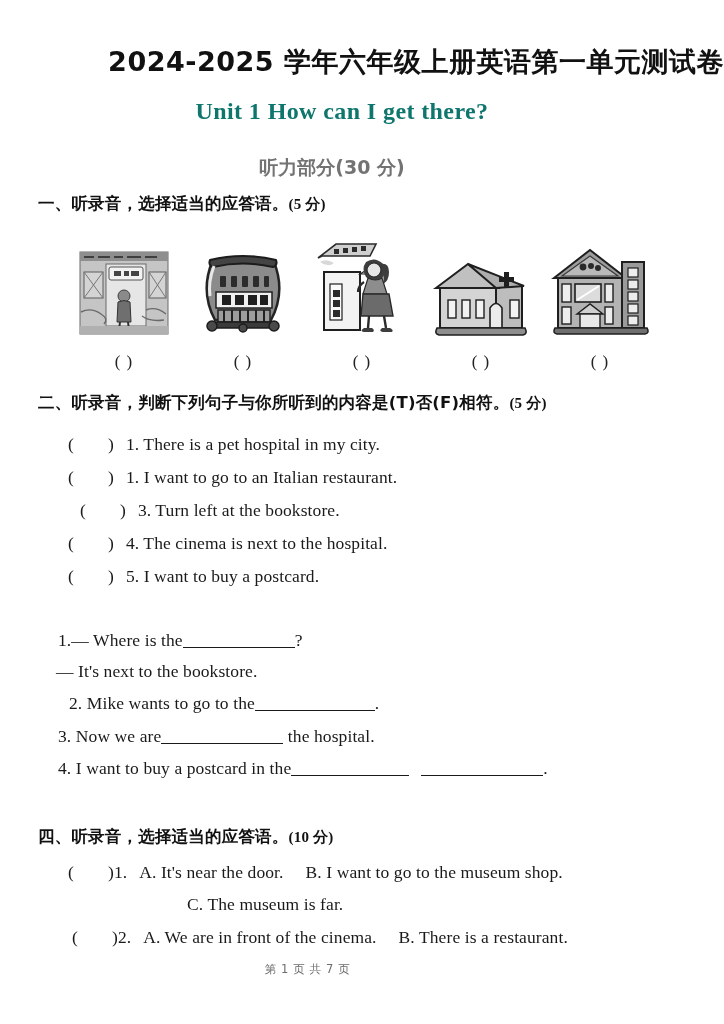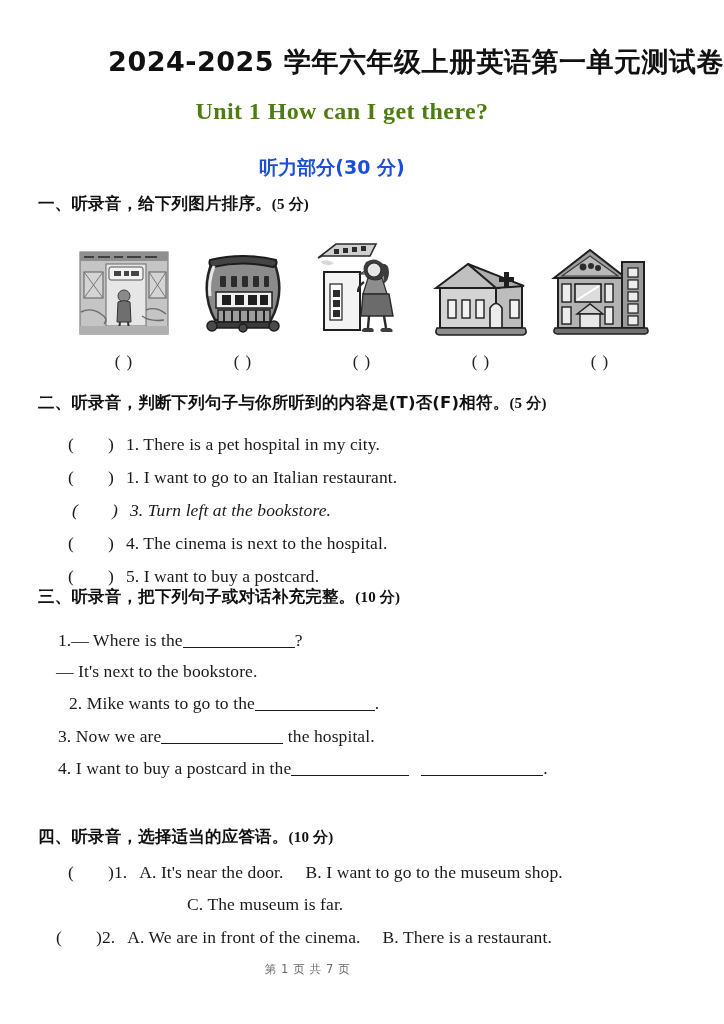--- a/index.html
+++ b/index.html
@@ -41,32 +41,32 @@
   .title-en {
     position: absolute;
     top: 98px;
     left: 0;
     width: 684px;
     text-align: center;
     font-family: "Liberation Serif", "DejaVu Serif", serif;
     font-weight: bold;
     font-size: 24px;
     letter-spacing: 0.4px;
-    color: #4d7c0f;
+    color: #0f766e;
   }
   .section-title {
     position: absolute;
     top: 155px;
     left: 0;
     width: 664px;
     text-align: center;
     font-family: "DejaVu Sans", "Liberation Sans", sans-serif;
     font-weight: bold;
     font-size: 19px;
-    color: #1d4ed8;
+    color: #737373;
   }
 
   
   .q-head {
     position: absolute;
     left: 38px;
     font-family: "DejaVu Sans", "Liberation Sans", sans-serif;
     font-weight: bold;
     font-size: 16.5px;
     color: #111;
@@ -154,21 +154,21 @@
 </head>
 <body>
 
 <div class="page">
 
   <div class="title-cn">2024-2025 学年六年级上册英语第一单元测试卷</div>
   <div class="title-en">Unit 1 How can I get there?</div>
   <div class="section-title">听力部分(30 分)</div>
 
   <div class="q-head" style="top:193px;">
-    <span>一、听录音，给下列图片排序。</span><span class="pts">(5 分)</span>
+    <span>一、听录音，选择适当的应答语。</span><span class="pts">(5 分)</span>
   </div>
 
   <div class="pic-row">
 
     <div class="pic-cell">
       <svg width="96" height="92" viewBox="0 0 96 92">
         <rect x="4" y="6" width="88" height="82" fill="#c5c5c5" stroke="#6a6a6a" stroke-width="1"></rect>
         <rect x="4" y="6" width="88" height="9" fill="#8e8e8e"></rect>
         <path d="M8 11 h10 M22 11 h12 M38 11 h9 M51 11 h14 M69 11 h12" stroke="#3f3f3f" stroke-width="2"></path>
         <rect x="30" y="18" width="40" height="62" fill="#e6e6e6" stroke="#6a6a6a" stroke-width="1"></rect>
@@ -309,33 +309,30 @@
   <div class="q-head" style="top:392px;">
     <span>二、听录音，判断下列句子与你所听到的内容是(T)否(F)相符。</span><span class="pts">(5 分)</span>
   </div>
 
   <div class="line" style="top:434px; left:68px;">
     <span class="paren">(<span class="pgap"></span>)</span><span class="spacer-sm"></span><span>1. There is a pet hospital in my city.</span>
   </div>
   <div class="line" style="top:467px; left:68px;">
     <span class="paren">(<span class="pgap"></span>)</span><span class="spacer-sm"></span><span>1. I want to go to an Italian restaurant.</span>
   </div>
-  <div class="line" style="top:500px; left:72px;font-style:italic;">
+  <div class="line" style="top:500px; left:80px;">
     <span class="paren">(<span class="pgap"></span>)</span><span class="spacer-sm"></span><span>3. Turn left at the bookstore.</span>
   </div>
   <div class="line" style="top:533px; left:68px;">
     <span class="paren">(<span class="pgap"></span>)</span><span class="spacer-sm"></span><span>4. The cinema is next to the hospital.</span>
   </div>
   <div class="line" style="top:566px; left:68px;">
     <span class="paren">(<span class="pgap"></span>)</span><span class="spacer-sm"></span><span>5. I want to buy a postcard.</span>
   </div>
 
-  <div class="q-head" style="top:586px;">
-    <span>三、听录音，把下列句子或对话补充完整。</span><span class="pts">(10 分)</span>
-  </div>
 
   <div class="line" style="top:630px; left:58px;">
     <span>1.— Where is the</span><span class="blank" style="width:112px;"></span><span>?</span>
   </div>
   <div class="line" style="top:661px; left:56px;">
     <span>— It's next to the bookstore.</span>
   </div>
   <div class="line" style="top:693px; left:69px;">
     <span>2. Mike wants to go to the</span><span class="blank" style="width:120px;"></span><span>.</span>
   </div>
@@ -349,19 +346,19 @@
   <div class="q-head" style="top:826px;">
     <span>四、听录音，选择适当的应答语。</span><span class="pts">(10 分)</span>
   </div>
 
   <div class="line" style="top:862px; left:68px;">
     <span class="paren">(<span class="pgap"></span>)</span><span>1.</span><span class="spacer-sm"></span><span>A. It's near the door.</span><span class="spacer-md"></span><span>B. I want to go to the museum shop.</span>
   </div>
   <div class="line" style="top:894px; left:148px;margin-left:39px;">
     <span>C. The museum is far.</span>
   </div>
-  <div class="line" style="top:927px; left:56px;">
+  <div class="line" style="top:927px; left:72px;">
     <span class="paren">(<span class="pgap"></span>)</span><span>2.</span><span class="spacer-sm"></span><span>A. We are in front of the cinema.</span><span class="spacer-md"></span><span>B. There is a restaurant.</span>
   </div>
 
   <div class="footer">第 1 页 共 7 页</div>
 
 </div>
 
 </body></html>

